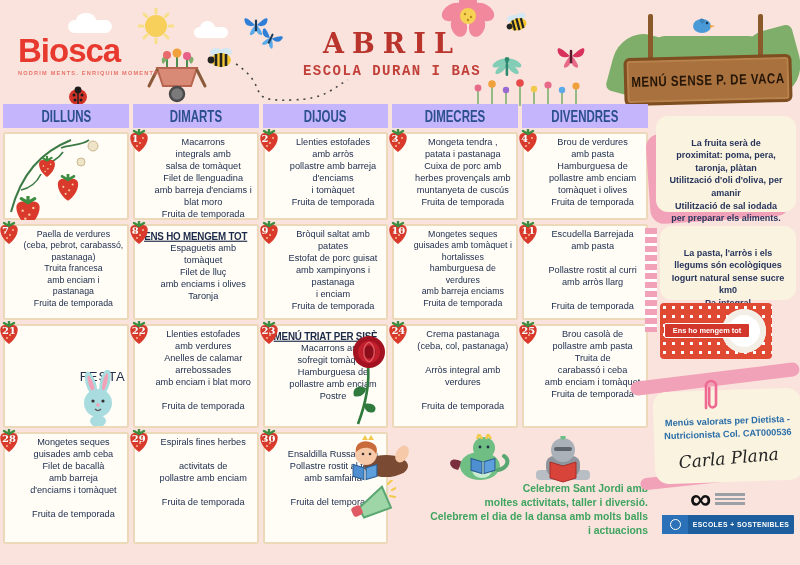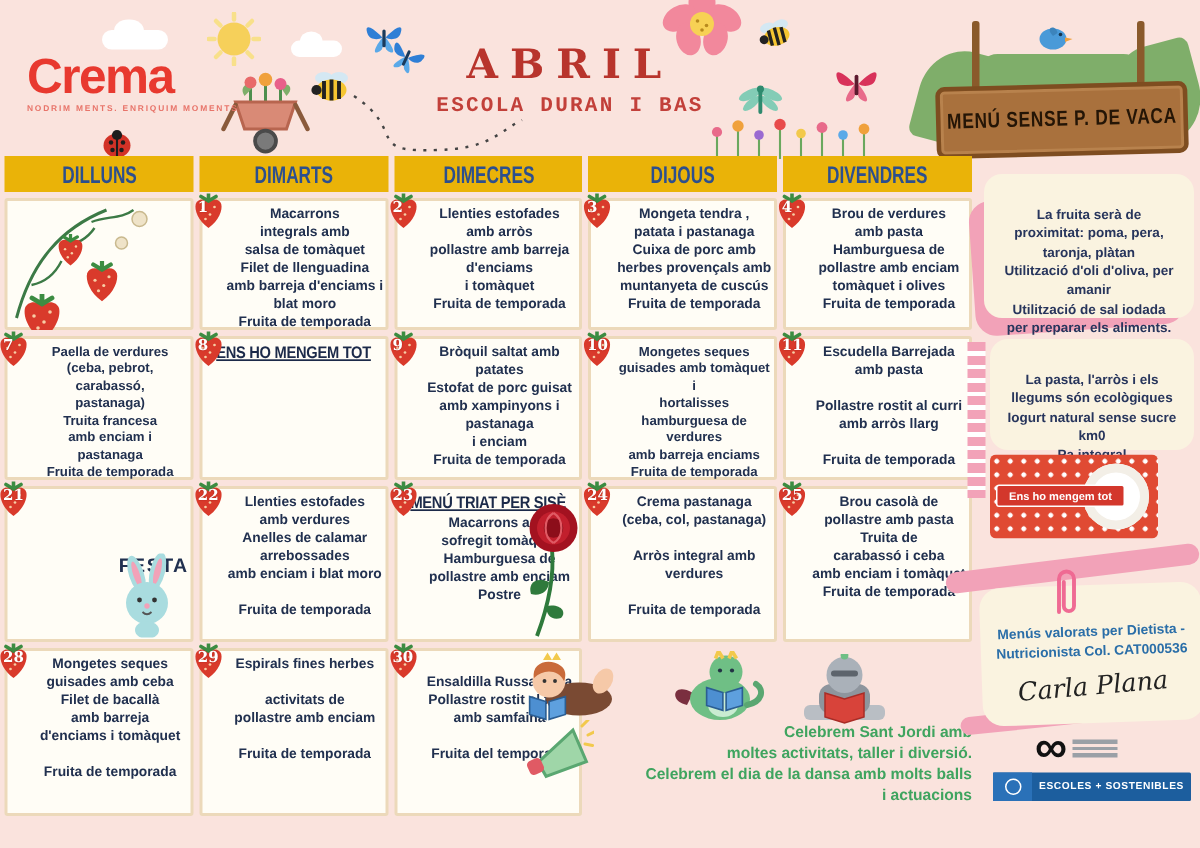--- a/index.html
+++ b/index.html
@@ -4,21 +4,21 @@
 <style>
   html,body{margin:0;padding:0;}
   body{width:800px;height:565px;overflow:hidden;background:#fae3dd;
        font-family:"Liberation Sans","DejaVu Sans",sans-serif;}
   .page{position:relative;width:800px;height:565px;background:#fae3dd;}
 
   
   .logo{position:absolute;left:18px;top:34px;width:160px;}
   .logo-word{font-size:33px;font-weight:bold;color:#e8392f;letter-spacing:-1px;line-height:1;}
   .logo-tag{font-size:5.6px;font-weight:bold;color:#e8746a;letter-spacing:1.2px;margin-top:3px;}
-  .title-block{position:absolute;left:290px;top:28px;width:180px;text-align:center;}
+  .title-block{position:absolute;left:302px;top:28px;width:180px;text-align:center;}
   .month{font-size:27px;font-weight:bold;color:#b8342c;letter-spacing:8px;font-family:"DejaVu Serif",serif;}
   .school{font-size:14px;font-weight:bold;color:#c2403a;letter-spacing:1.5px;margin-top:4px;white-space:pre-line;font-family:Liberation Mono, monospace;}
 
   .sign-wrap{position:absolute;left:612px;top:6px;width:188px;height:102px;}
   .leafy{position:absolute;background:#7fae6a;border-radius:50% 10% 50% 10%;}
   .rope{position:absolute;width:5px;height:46px;background:#8a5a2b;top:8px;border-radius:2px;}
   .board{position:absolute;left:12px;top:50px;width:162px;height:42px;background:#a9713d;
          border:3px solid #7e4d20;border-radius:6px;transform:rotate(-1.5deg);
          display:flex;align-items:center;justify-content:center;box-shadow:inset 0 0 0 2px #b8824d;}
   .board span{font-size:11.5px;font-weight:bold;color:#241506;letter-spacing:.5px;
@@ -28,26 +28,26 @@
   
   .dec{position:absolute;}
   .cloud{background:#fff;border-radius:20px;}
   .cloud:before{content:"";position:absolute;left:18%;top:-55%;width:45%;height:120%;background:#fff;border-radius:50%;}
   .dots-trail{position:absolute;left:232px;top:58px;width:120px;height:50px;}
 
   
   .grid{position:absolute;left:3px;top:104px;width:645px;display:grid;
         grid-template-columns:repeat(5,1fr);
         grid-template-rows:24px 88px 96px 104px 112px;gap:4px;}
-  .dayhead{background:#eab308;display:flex;align-items:center;justify-content:center;}
+  .dayhead{background:#c4b5fd;display:flex;align-items:center;justify-content:center;}
   .dayhead span{font-size:14px;font-weight:bold;color:#2c4f8e;letter-spacing:0;
                 transform:scale(.82,1.15);font-family:"Liberation Sans",sans-serif;}
   .cell{position:relative;background:#fffdf6;border:2px solid #ecd9ba;border-radius:2px;
         padding:3px 1px 1px;}
-  .menu{font-size:9.2px;font-weight:bold;line-height:1.3;color:#21304f;text-align:center;white-space:pre-line;padding-left:15px;}
+  .menu{font-size:9.2px;font-weight:normal;line-height:1.3;color:#21304f;text-align:center;white-space:pre-line;padding-left:15px;}
   .cellhdr{display:block;font-size:9.8px;font-weight:bold;color:#1c2a49;text-align:center;
            text-decoration:underline;letter-spacing:-.2px;transform:scaleY(1.15);margin:1px 0 2px;}
   .badge{position:absolute;top:-5px;left:-7px;width:22px;height:24px;z-index:3;}
   .badge .num{position:absolute;left:4px;top:4px;font-size:10px;font-weight:bold;color:#fff;
               font-family:"DejaVu Serif",serif;text-shadow:0 0 1px rgba(120,0,0,.6);}
   .festa-cell{display:flex;align-items:center;justify-content:flex-end;}
   .festa-cell .menu{font-size:13px;letter-spacing:1px;}
   .ghost{position:relative;background:transparent;border:none;grid-column:4/6;}
   .sj-text{position:absolute;left:8px;right:0;top:50px;text-align:right;
            font-size:10.4px;font-weight:bold;color:#3fa45f;line-height:1.35;white-space:pre-line;}
@@ -241,21 +241,21 @@
       <circle cx="36" cy="12" r="3.2" fill="#9a6ad1"></circle>
         <circle cx="50" cy="5" r="3.8" fill="#e84a4a"></circle>
       <circle cx="64" cy="11" r="3.2" fill="#f2c94c"></circle>
         <circle cx="78" cy="7" r="3.6" fill="#e86a8a"></circle>
       <circle cx="92" cy="12" r="3.2" fill="#5aa9e8"></circle>
         <circle cx="106" cy="8" r="3.6" fill="#f0a13c"></circle>
     </svg>
   </div>
 
   <div class="logo">
-    <div class="logo-word">Crema</div>
+    <div class="logo-word">Biosca</div>
     <div class="logo-tag">NODRIM MENTS. ENRIQUIM MOMENTS</div>
   </div>
 
   <div class="title-block">
     <div class="month">ABRIL</div>
     <div class="school">ESCOLA  DURAN I BAS</div>
   </div>
 
   <div class="sign-wrap">
     <div class="leafy" style="left:0;top:28px;width:60px;height:64px;transform:rotate(15deg)"></div>
@@ -278,24 +278,24 @@
 
   <div class="grid">
 
     <div class="dayhead">
         <span>DILLUNS</span>
       </div>
     <div class="dayhead">
         <span>DIMARTS</span>
       </div>
     <div class="dayhead">
+        <span>DIJOUS</span>
+      </div>
+    <div class="dayhead">
         <span>DIMECRES</span>
-      </div>
-    <div class="dayhead">
-        <span>DIJOUS</span>
       </div>
     <div class="dayhead">
         <span>DIVENDRES</span>
       </div>
 
     <div class="cell">
       <div class="vine">
         <svg width="120" height="86">
           <path d="M70 6 C40 18 20 40 10 78" fill="none" stroke="#3c7a46" stroke-width="2"></path>
           <path d="M60 14 C70 10 80 12 88 6 M40 30 C50 30 58 24 62 18 M20 56 C30 54 36 48 40 40" fill="none" stroke="#3c7a46" stroke-width="1.6"></path>
@@ -363,20 +363,25 @@
 Truita francesa
 amb enciam i
 pastanaga
 Fruita de temporada</div>
     </div>
     <div class="cell">
       <div class="badge"><svg width="22" height="24">
             <use href="#berry"></use>
           </svg><span class="num">8</span></div>
       <span class="cellhdr">ENS HO MENGEM TOT</span>
+      <div class="menu">Espaguetis amb
+tomàquet
+Filet de lluç
+amb enciams i olives
+Taronja</div>
     </div>
     <div class="cell">
       <div class="badge"><svg width="22" height="24">
             <use href="#berry"></use>
           </svg><span class="num">9</span></div>
       <div class="menu">Bròquil saltat amb
 patates
 Estofat de porc guisat
 amb xampinyons i
 pastanaga

